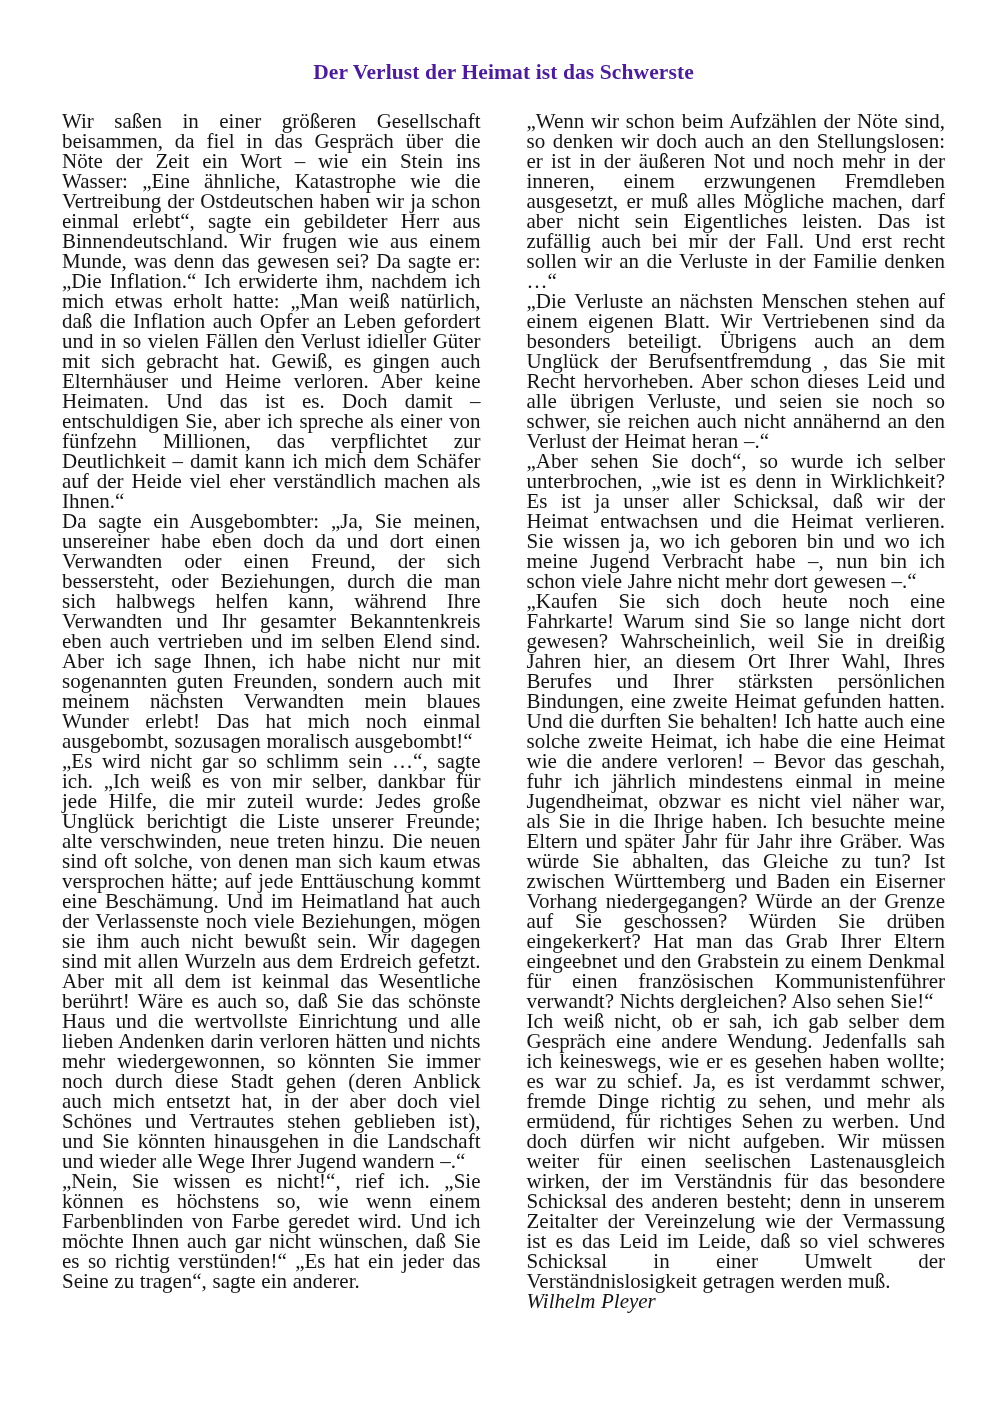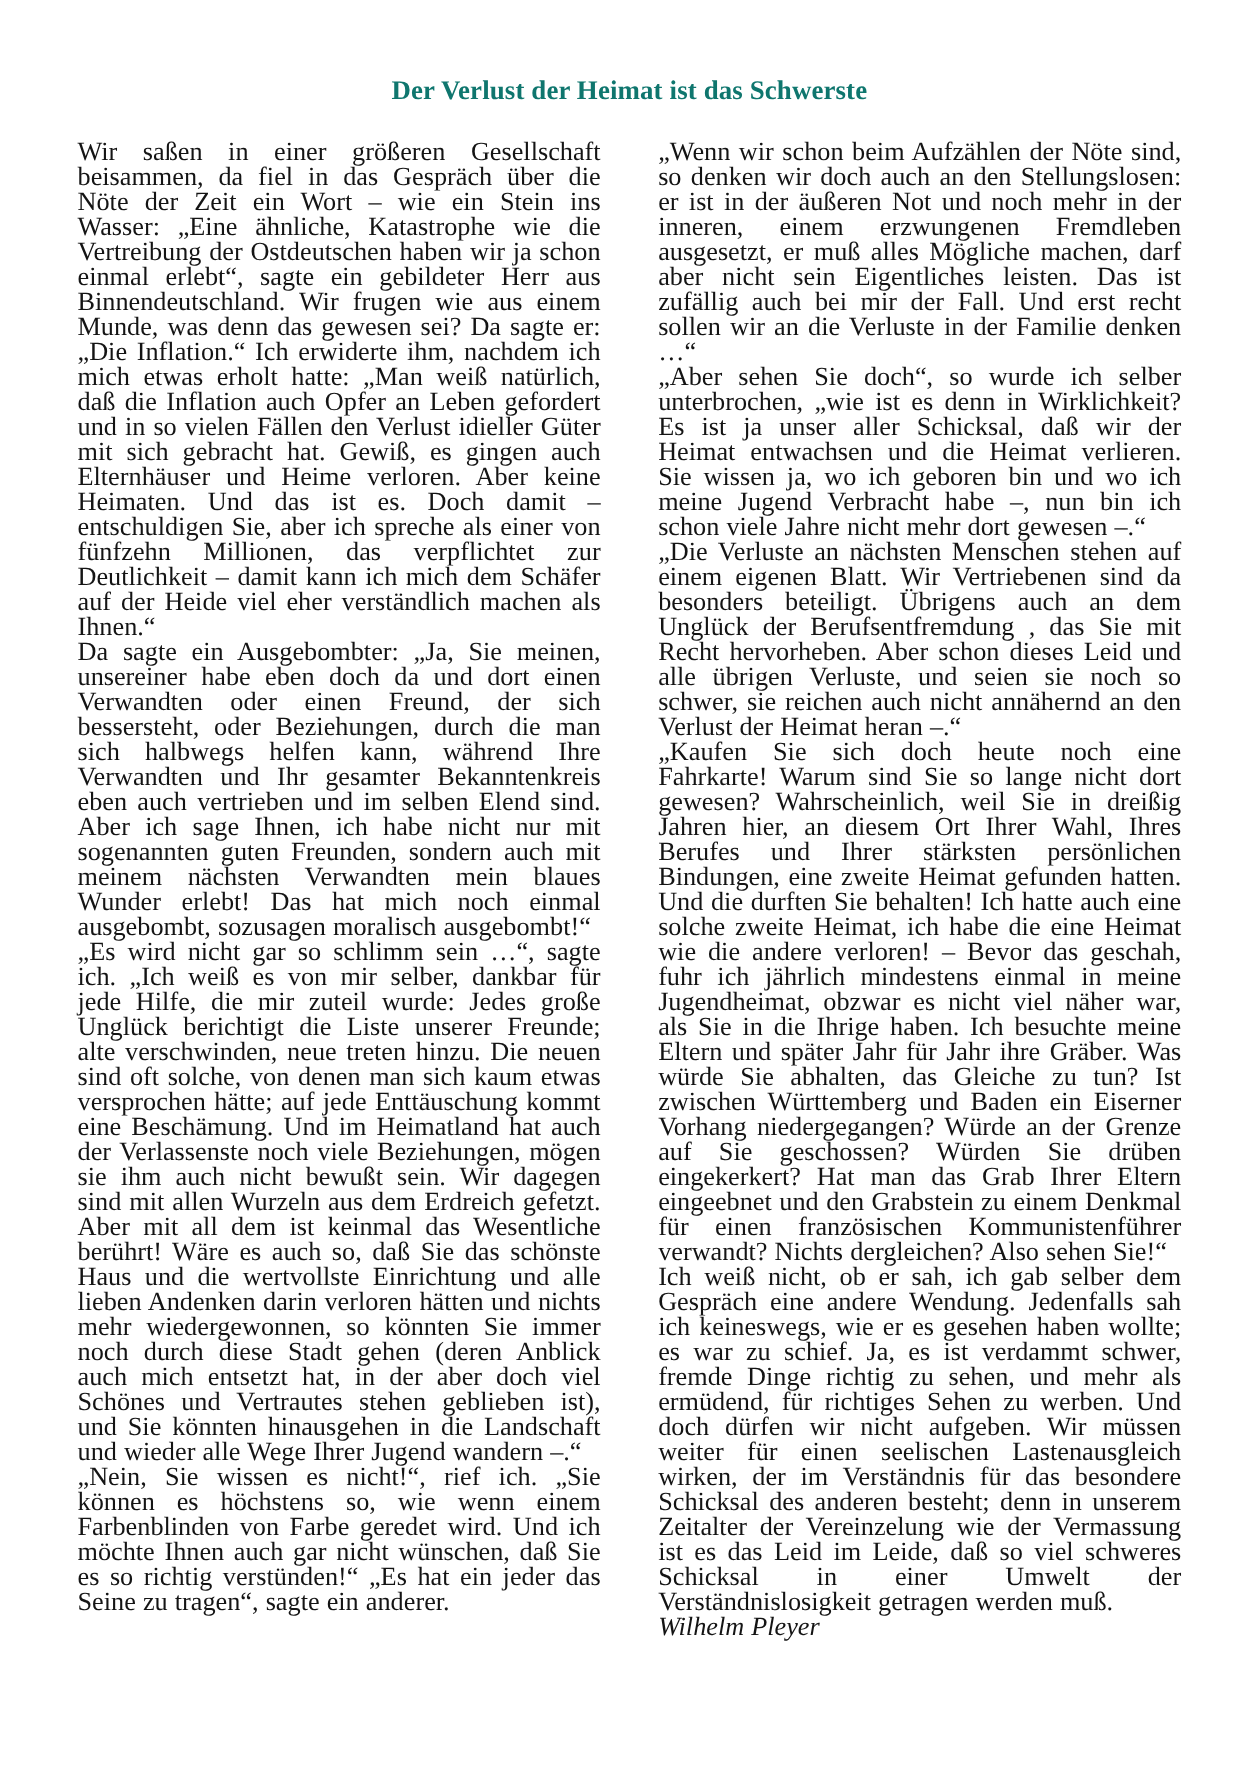--- a/index.html
+++ b/index.html
@@ -16,21 +16,21 @@
     color: #141414;
     font-family: "Liberation Serif", "DejaVu Serif", serif;
     padding: 60px 55px 30px 62px;
     overflow: hidden;
   }
   .title {
     font-size: 21.5px;
     font-weight: bold;
     text-align: center;
     margin: 0 0 26px 0;
-    color: #0f766e;
+    color: #4c1d95;
     letter-spacing: 0.1px;
   }
   .columns {
     display: flex;
     gap: 46px;
   }
   .col {
     flex: 1 1 0;
     min-width: 0;
   }
@@ -56,20 +56,20 @@
   <h1 class="title">Der Verlust der Heimat ist das Schwerste</h1>
   <div class="columns">
     <div class="col">
       <p>Wir saßen in einer größeren Gesellschaft beisammen, da fiel in das Gespräch über die Nöte der Zeit ein Wort – wie ein Stein ins Wasser: „Eine ähnliche, Katastrophe wie die Vertreibung der Ostdeutschen haben wir ja schon einmal erlebt“, sagte ein gebildeter Herr aus Binnendeutschland. Wir frugen wie aus einem Munde, was denn das gewesen sei? Da sagte er: „Die Inflation.“ Ich erwiderte ihm, nachdem ich mich etwas erholt hatte: „Man weiß natürlich, daß die Inflation auch Opfer an Leben gefordert und in so vielen Fällen den Verlust idieller Güter mit sich gebracht hat. Gewiß, es gingen auch Elternhäuser und Heime verloren. Aber keine Heimaten. Und das ist es. Doch damit – entschuldigen Sie, aber ich spreche als einer von fünfzehn Millionen, das verpflichtet zur Deutlichkeit – damit kann ich mich dem Schäfer auf der Heide viel eher verständlich machen als Ihnen.“</p>
       <p>Da sagte ein Ausgebombter: „Ja, Sie meinen, unsereiner habe eben doch da und dort einen Verwandten oder einen Freund, der sich bessersteht, oder Beziehungen, durch die man sich halbwegs helfen kann, während Ihre Verwandten und Ihr gesamter Bekanntenkreis eben auch vertrieben und im selben Elend sind. Aber ich sage Ihnen, ich habe nicht nur mit sogenannten guten Freunden, sondern auch mit meinem nächsten Verwandten mein blaues Wunder erlebt! Das hat mich noch einmal ausgebombt, sozusagen moralisch ausgebombt!“</p>
       <p>„Es wird nicht gar so schlimm sein …“, sagte ich. „Ich weiß es von mir selber, dankbar für jede Hilfe, die mir zuteil wurde: Jedes große Unglück berichtigt die Liste unserer Freunde; alte verschwinden, neue treten hinzu. Die neuen sind oft solche, von denen man sich kaum etwas versprochen hätte; auf jede Enttäuschung kommt eine Beschämung. Und im Heimatland hat auch der Verlassenste noch viele Beziehungen, mögen sie ihm auch nicht bewußt sein. Wir dagegen sind mit allen Wurzeln aus dem Erdreich gefetzt. Aber mit all dem ist keinmal das Wesentliche berührt! Wäre es auch so, daß Sie das schönste Haus und die wertvollste Einrichtung und alle lieben Andenken darin verloren hätten und nichts mehr wiedergewonnen, so könnten Sie immer noch durch diese Stadt gehen (deren Anblick auch mich entsetzt hat, in der aber doch viel Schönes und Vertrautes stehen geblieben ist), und Sie könnten hinausgehen in die Landschaft und wieder alle Wege Ihrer Jugend wandern –.“</p>
       <p>„Nein, Sie wissen es nicht!“, rief ich. „Sie können es höchstens so, wie wenn einem Farbenblinden von Farbe geredet wird. Und ich möchte Ihnen auch gar nicht wünschen, daß Sie es so richtig verstünden!“ „Es hat ein jeder das Seine zu tragen“, sagte ein anderer.</p>
     </div>
     <div class="col">
       <p>„Wenn wir schon beim Aufzählen der Nöte sind, so denken wir doch auch an den Stellungslosen: er ist in der äußeren Not und noch mehr in der inneren, einem erzwungenen Fremdleben ausgesetzt, er muß alles Mögliche machen, darf aber nicht sein Eigentliches leisten. Das ist zufällig auch bei mir der Fall. Und erst recht sollen wir an die Verluste in der Familie denken …“</p>
+      <p>„Die Verluste an nächsten Menschen stehen auf einem eigenen Blatt. Wir Vertriebenen sind da besonders beteiligt. Übrigens auch an dem Unglück der Berufsentfremdung , das Sie mit Recht hervorheben. Aber schon dieses Leid und alle übrigen Verluste, und seien sie noch so schwer, sie reichen auch nicht annähernd an den Verlust der Heimat heran –.“</p>
       <p>„Aber sehen Sie doch“, so wurde ich selber unterbrochen, „wie ist es denn in Wirklichkeit? Es ist ja unser aller Schicksal, daß wir der Heimat entwachsen und die Heimat verlieren. Sie wissen ja, wo ich geboren bin und wo ich meine Jugend Verbracht habe –, nun bin ich schon viele Jahre nicht mehr dort gewesen –.“</p>
-      <p>„Die Verluste an nächsten Menschen stehen auf einem eigenen Blatt. Wir Vertriebenen sind da besonders beteiligt. Übrigens auch an dem Unglück der Berufsentfremdung , das Sie mit Recht hervorheben. Aber schon dieses Leid und alle übrigen Verluste, und seien sie noch so schwer, sie reichen auch nicht annähernd an den Verlust der Heimat heran –.“</p>
       <p>„Kaufen Sie sich doch heute noch eine Fahrkarte! Warum sind Sie so lange nicht dort gewesen? Wahrscheinlich, weil Sie in dreißig Jahren hier, an diesem Ort Ihrer Wahl, Ihres Berufes und Ihrer stärksten persönlichen Bindungen, eine zweite Heimat gefunden hatten. Und die durften Sie behalten! Ich hatte auch eine solche zweite Heimat, ich habe die eine Heimat wie die andere verloren! – Bevor das geschah, fuhr ich jährlich mindestens einmal in meine Jugendheimat, obzwar es nicht viel näher war, als Sie in die Ihrige haben. Ich besuchte meine Eltern und später Jahr für Jahr ihre Gräber. Was würde Sie abhalten, das Gleiche zu tun? Ist zwischen Württemberg und Baden ein Eiserner Vorhang niedergegangen? Würde an der Grenze auf Sie geschossen? Würden Sie drüben eingekerkert? Hat man das Grab Ihrer Eltern eingeebnet und den Grabstein zu einem Denkmal für einen französischen Kommunistenführer verwandt? Nichts dergleichen? Also sehen Sie!“</p>
       <p>Ich weiß nicht, ob er sah, ich gab selber dem Gespräch eine andere Wendung. Jedenfalls sah ich keineswegs, wie er es gesehen haben wollte; es war zu schief. Ja, es ist verdammt schwer, fremde Dinge richtig zu sehen, und mehr als ermüdend, für richtiges Sehen zu werben. Und doch dürfen wir nicht aufgeben. Wir müssen weiter für einen seelischen Lastenausgleich wirken, der im Verständnis für das besondere Schicksal des anderen besteht; denn in unserem Zeitalter der Vereinzelung wie der Vermassung ist es das Leid im Leide, daß so viel schweres Schicksal in einer Umwelt der Verständnislosigkeit getragen werden muß.</p>
       <p class="author">Wilhelm Pleyer</p>
     </div>
   </div>
 </div>
 
 </body></html>

